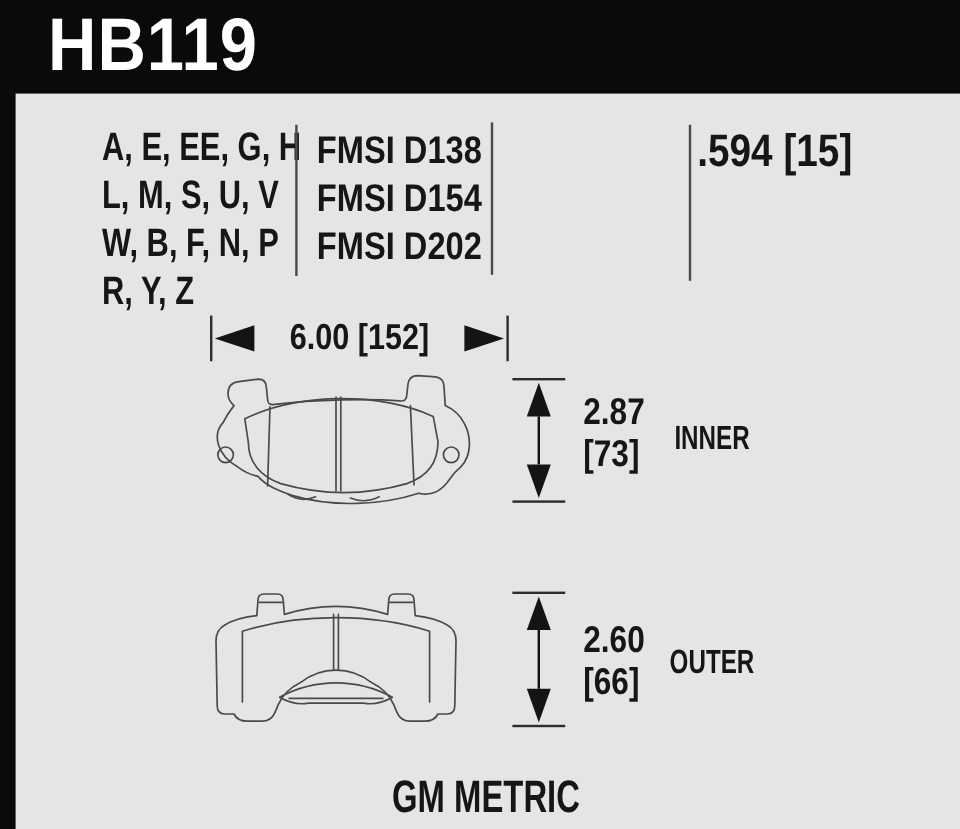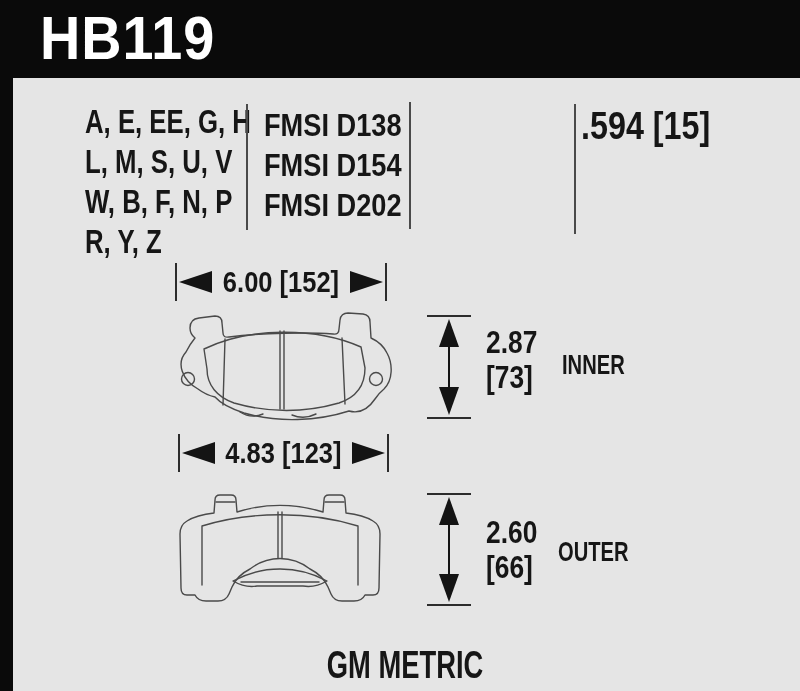--- a/index.html
+++ b/index.html
@@ -87,21 +87,21 @@
       <div>FMSI D138</div>
       <div>FMSI D154</div>
       <div>FMSI D202</div>
     </div>
 
     <div class="vdiv d2"></div>
     <div class="vdiv d3"></div>
 
     <div class="t thickness sx85">.594 [15]</div>
 
-    <div class="hdim" style="left:162px; top:185px; width:212px;">
+    <div class="hdim" style="left:162px; top:185px; width:249px;">
       <div class="tick"></div>
       <div class="arrow-l"></div>
       <div class="dimtext">6.00 [152]</div>
       <div class="arrow-r"></div>
       <div class="tick"></div>
     </div>
 
     <svg class="pad" style="left:157px; top:230px;" width="225" height="116" viewBox="0 0 225 116">
       <path d="M 25 30 Q 20 26 20 20 Q 20 11 29 10 L 45 8 Q 52 8 52 15 L 53 25 Q 53 30 59 29
                C 92 25 138 24 163 26 Q 169 27 169 21 L 170 12 Q 171 5 178 5 L 193 6 Q 200 7 200 14
@@ -123,27 +123,20 @@
       <div class="shaft"></div>
       <div class="head-down"></div>
       <div class="htick"></div>
     </div>
     <div class="t vlabel sx85" style="left:473px; top:247px;">
       <div>2.87</div>
       <div>[73]</div>
     </div>
     <div class="t side-label sx72" style="left:549px; top:272px;">INNER</div>
 
-    <div class="hdim" style="left:165px; top:356px; width:206px;">
-      <div class="tick"></div>
-      <div class="arrow-l"></div>
-      <div class="dimtext">4.83 [123]</div>
-      <div class="arrow-r"></div>
-      <div class="tick"></div>
-    </div>
 
     <svg class="pad" style="left:162px; top:412px;" width="210" height="116" viewBox="0 0 210 116">
       <path d="M 6 98 L 5 44 Q 5 35 12 31 C 20 26 30 24 39 23 L 40 10 Q 40 5 45 5 L 56 5 Q 61 5 61 10
                L 62 22 C 91 13 119 13 148 22 L 149 10 Q 149 5 154 5 L 165 5 Q 170 5 170 10 L 171 23
                C 180 24 190 26 198 31 Q 205 35 205 44 L 204 98 Q 204 105 198 105 L 190 105
                Q 187 111 179 111 L 167 111 Q 159 111 156 104 L 153 97 C 149 88 143 83 135 79
                C 117 65 93 65 75 79 C 67 83 61 88 57 97 L 54 104 Q 51 111 43 111 L 31 111
                Q 23 111 20 105 L 12 105 Q 6 105 6 98 Z"></path>
       <path d="M 41 12 L 60 12 M 150 12 L 169 12"></path>
       <path d="M 27 95 L 27 36 C 75 21 135 21 183 36 L 183 95"></path>

